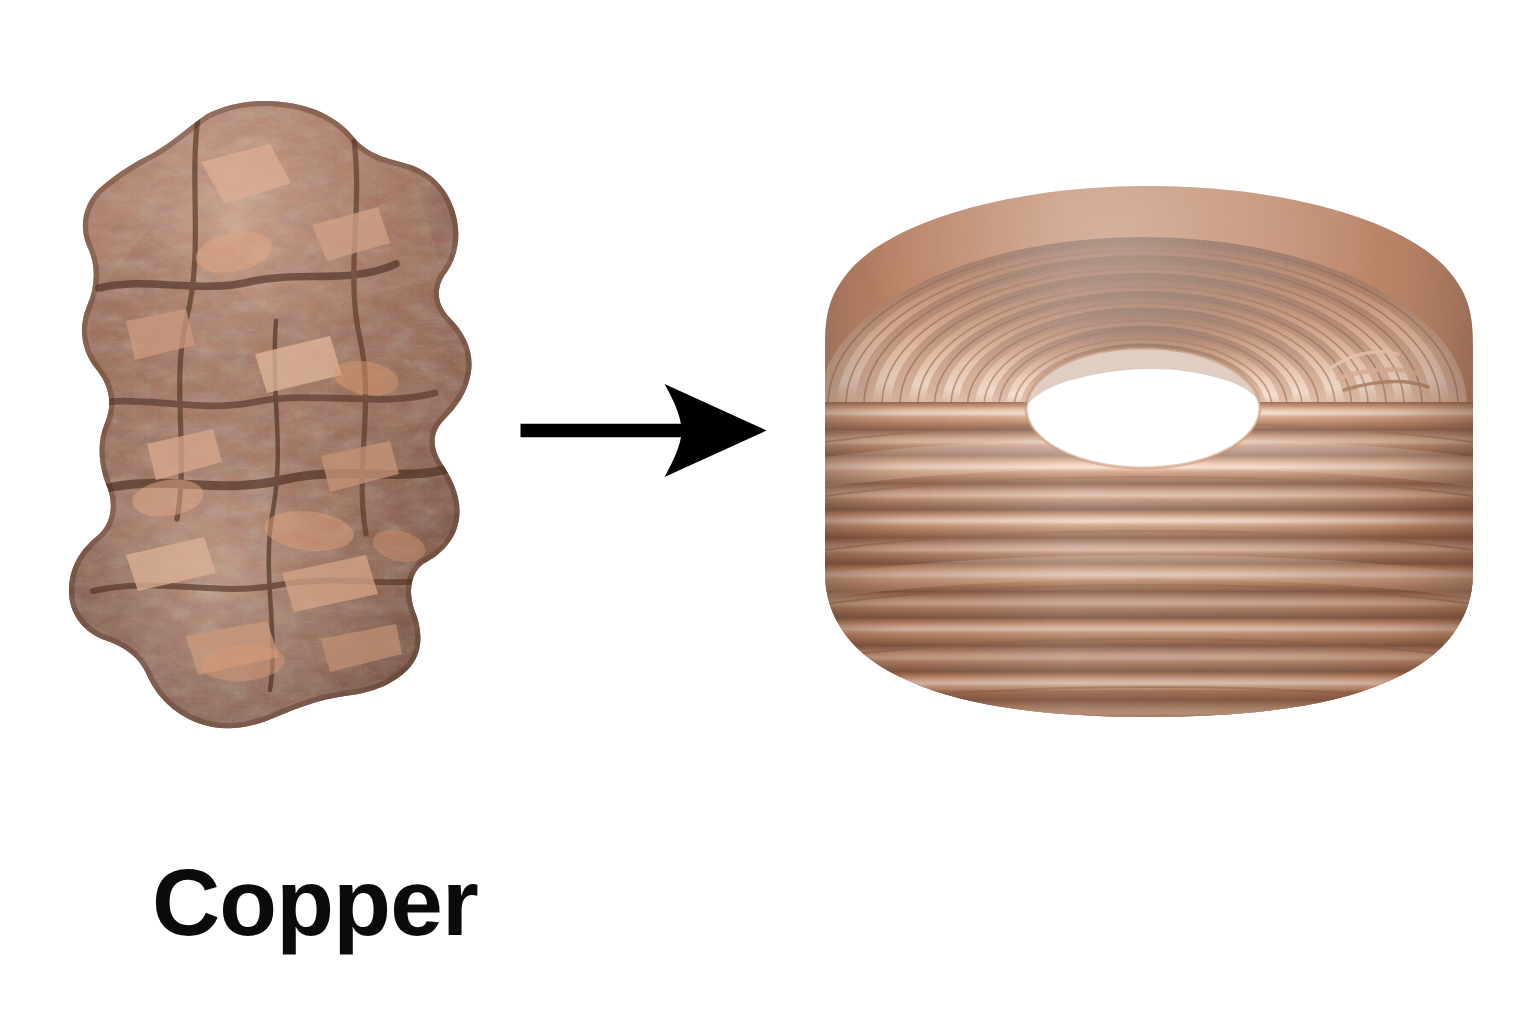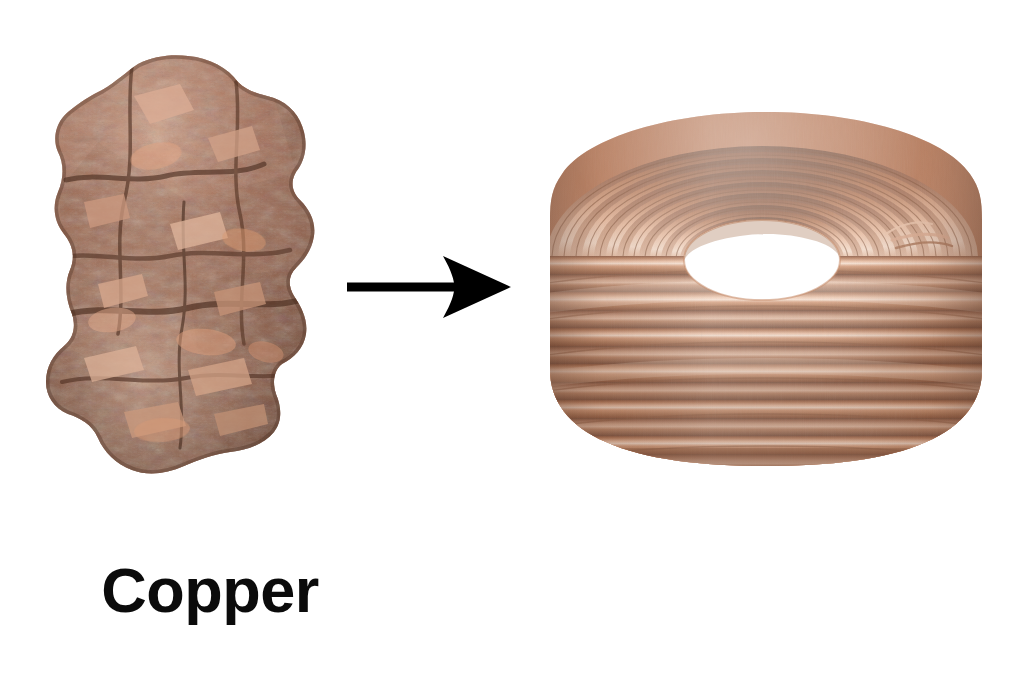--- a/index.html
+++ b/index.html
@@ -15,21 +15,21 @@
     position: relative;
     width: 1024px;
     height: 683px;
     background: #ffffff;
     overflow: hidden;
   }
 
   
   .panel {
     position: absolute;
-    top: 0;
+    top: 12px;
     height: 538px;
   }
   #panel-left  { left: 0;   width: 512px; }
   #panel-right { left: 512px; width: 512px; }
 
   
   .figure {
     position: absolute;
   }
   #rock-figure {

